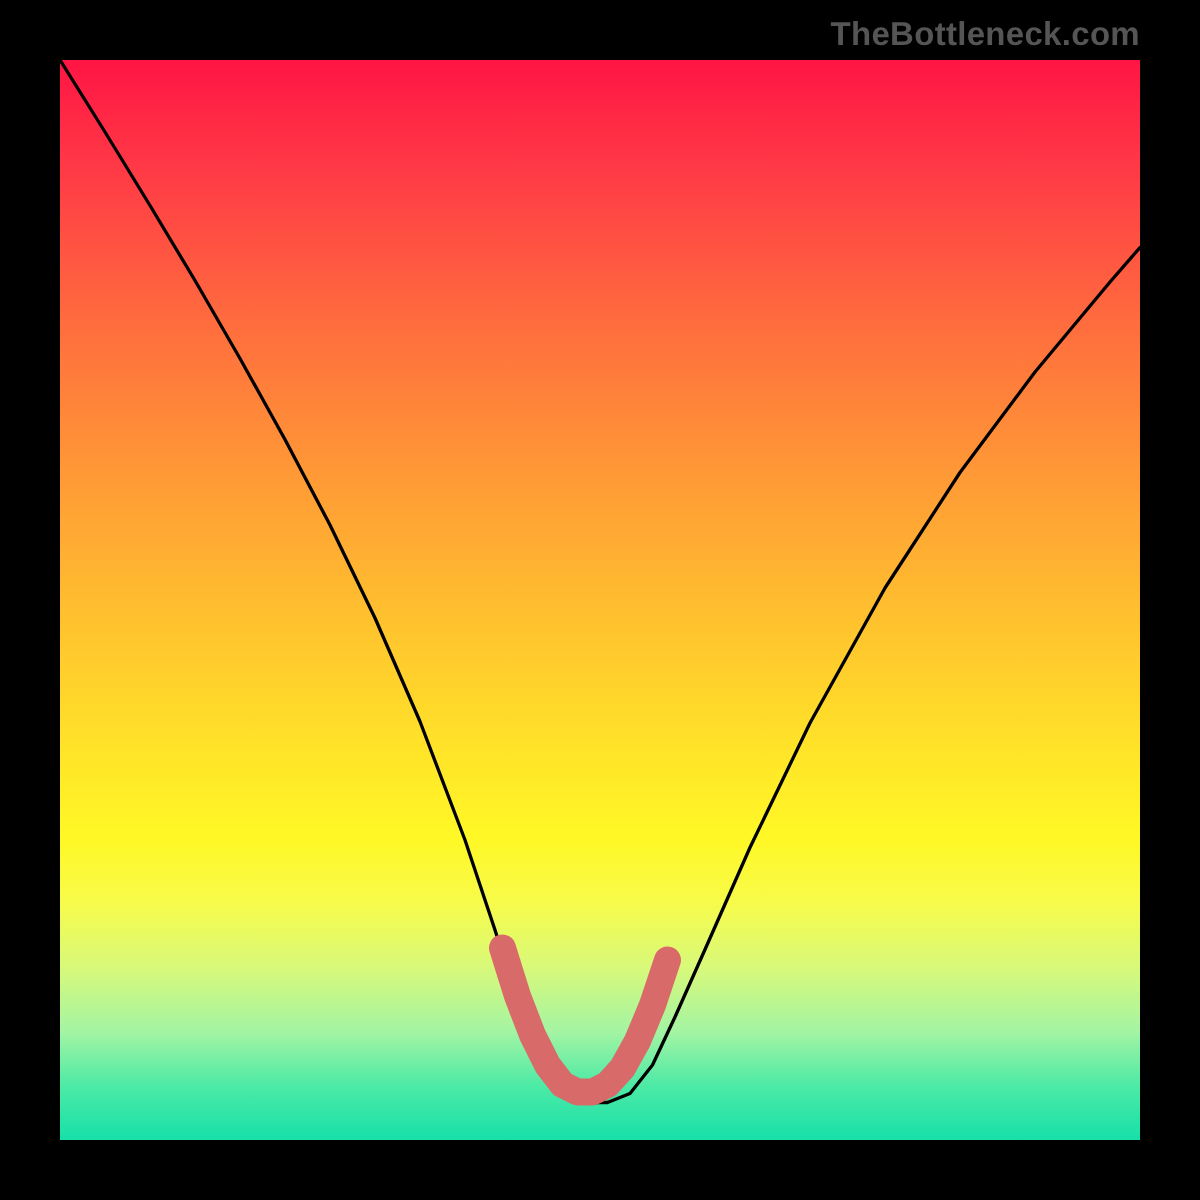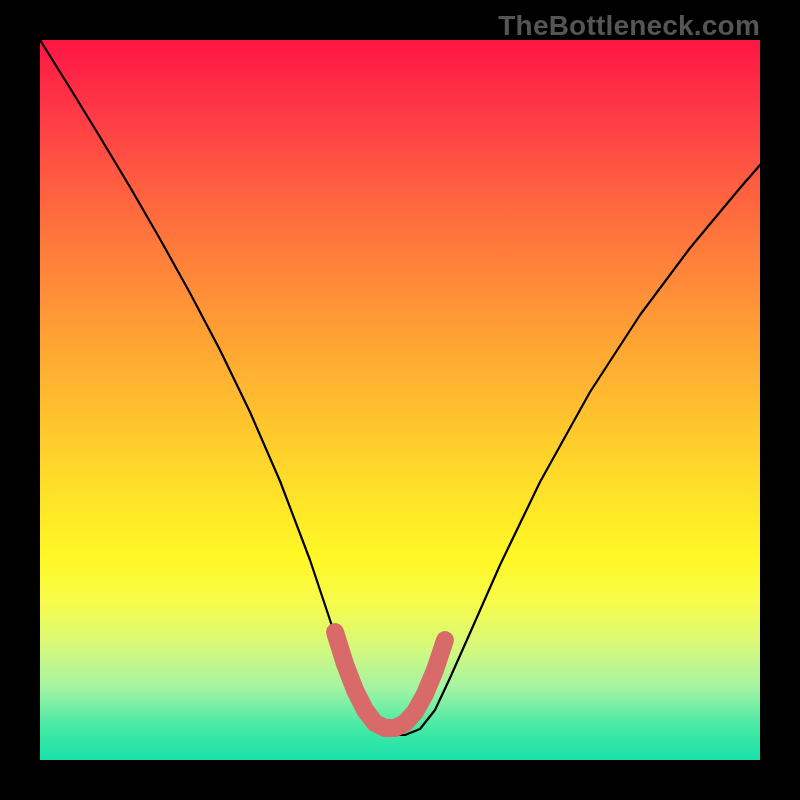--- a/index.html
+++ b/index.html
@@ -48,21 +48,21 @@
     inset: 0;
     width: 100%;
     height: 100%;
   }
   .watermark {
     position: absolute;
     top: 10px;
     right: 40px;
     color: #555;
     font-weight: 600;
-    font-size: 28px;
+    font-size: 22px;
     letter-spacing: 0.2px;
   }
 </style>
 </head>
 <body>
 
 <div class="container">
   <div class="watermark">TheBottleneck.com</div>
 
   <div class="plot-area">

